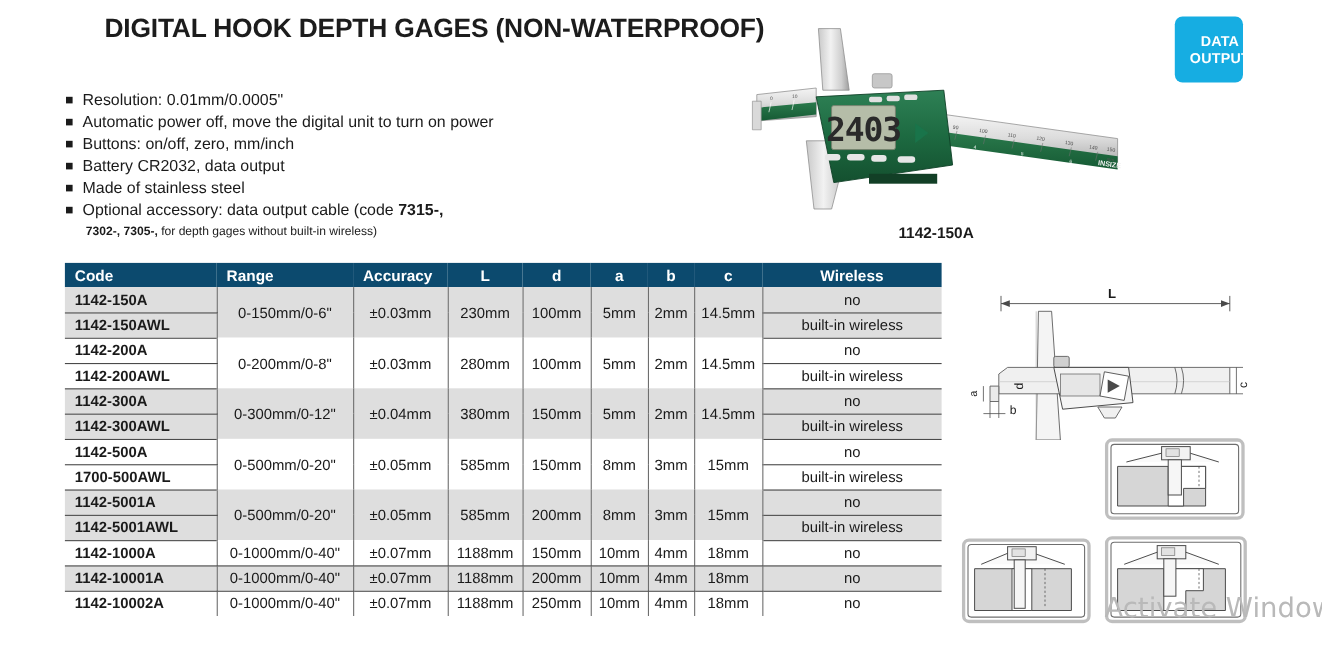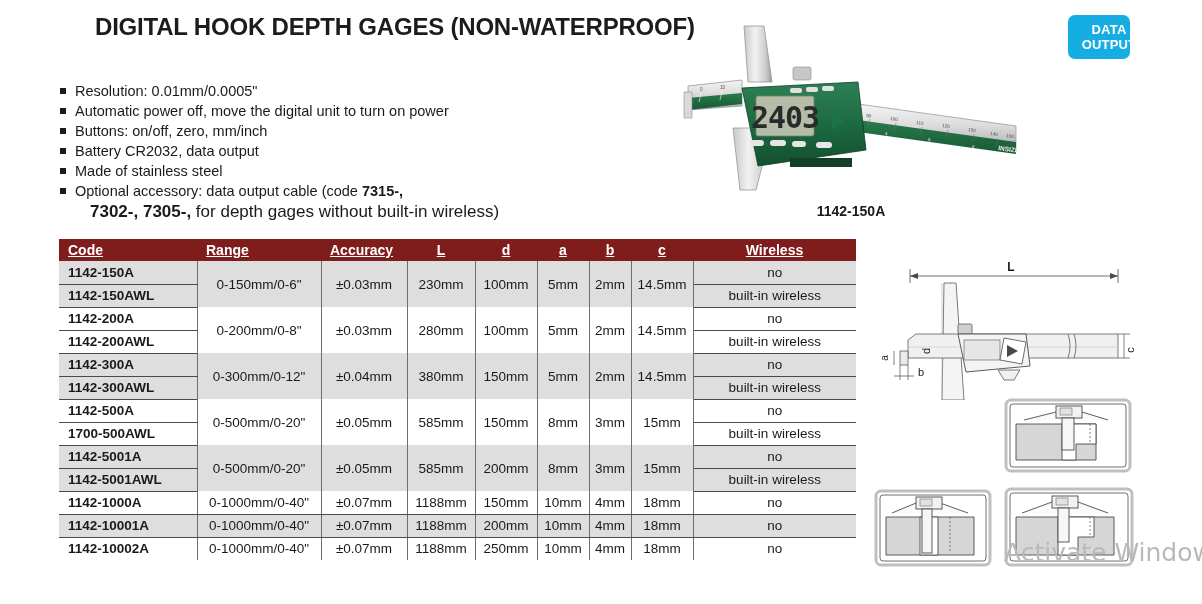--- a/index.html
+++ b/index.html
@@ -16,21 +16,21 @@
   
   #page-title {
     position:absolute; left:59px; top:13px;
     font-size:24px; font-weight:bold; letter-spacing:-0.2px;
     color:#1c1c1c; white-space:nowrap;margin-left:36px;
   }
 
   
   #data-output-badge {
     position:absolute; left:1068px; top:15px;
-    width:62px; height:44px; border-radius:7px;
+    width:62px; height:60px; border-radius:7px;
     background:#16ade2;
     color:#fff; font-weight:bold; font-size:13px; line-height:15px;
     display:flex; flex-direction:column; align-items:center; justify-content:center;
     letter-spacing:0.2px;
     padding-left:20px;
   }
 
   
   #feature-list {
     position:absolute; left:60px; top:82px;
@@ -39,42 +39,41 @@
   #feature-list .feat {
     display:flex; align-items:flex-start;
     font-size:14.5px; line-height:19.5px; margin-bottom:0.5px;
   }
   #feature-list .bullet {
     width:6px; height:6px; background:#1b1b1b;
     margin:6px 9px 0 0; flex:0 0 6px;
   }
   #feature-list .ftext { flex:1 1 auto; }
   #feature-list .ftext b { font-weight:bold; }
-  #feature-list .cont { margin-left:30px; font-size:17px; line-height:19.5px; }
+  #feature-list .cont { margin-left:18px; font-size:11px; line-height:19.5px; }
 
   
   #product-photo { position:absolute; left:680px; top:18px; width:340px; height:180px; }
   #product-caption {
     position:absolute; left:726px; top:203px; width:250px;
     text-align:center; font-size:14px; font-weight:bold; color:#1a1a1a;
   }
 
   
   #spec-table {
     position:absolute; left:59px; top:239px;
     width:797px;
     border-collapse:collapse;
     font-size:13.5px;
   }
   #spec-table th {
-    background:#7f1d1d; color:#ffffff; font-weight:bold;
+    background:#0c4a6e; color:#ffffff; font-weight:bold;
     font-size:14px; height:22px; padding:0 6px;
     border:none;
     text-align:center;
-    text-decoration:underline;
   }
   #spec-table th.left { text-align:left; padding-left:9px; }
   #spec-table td {
     border-left:1px solid #6e6e6e;
     border-right:1px solid #6e6e6e;
     text-align:center;
     padding:0 4px;
     height:23px;
     white-space:nowrap;
   }

